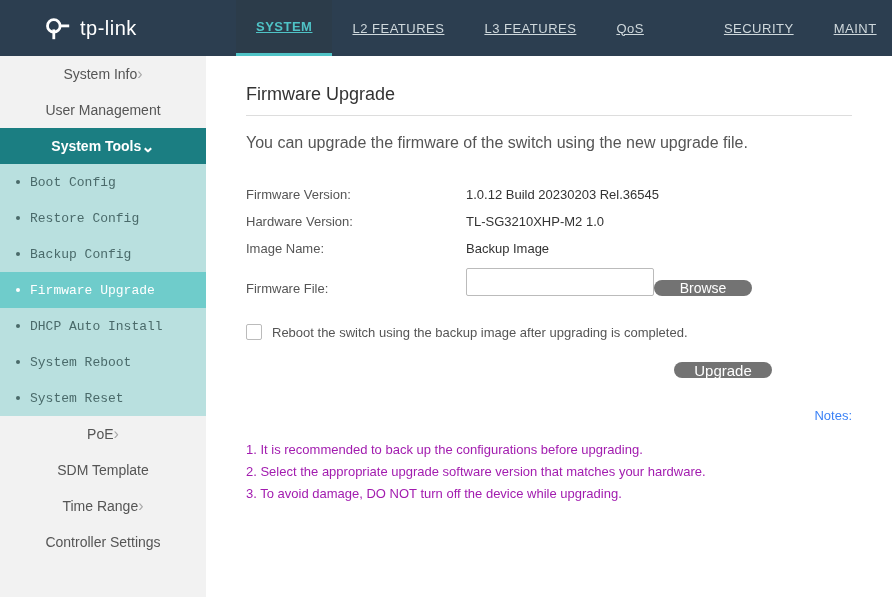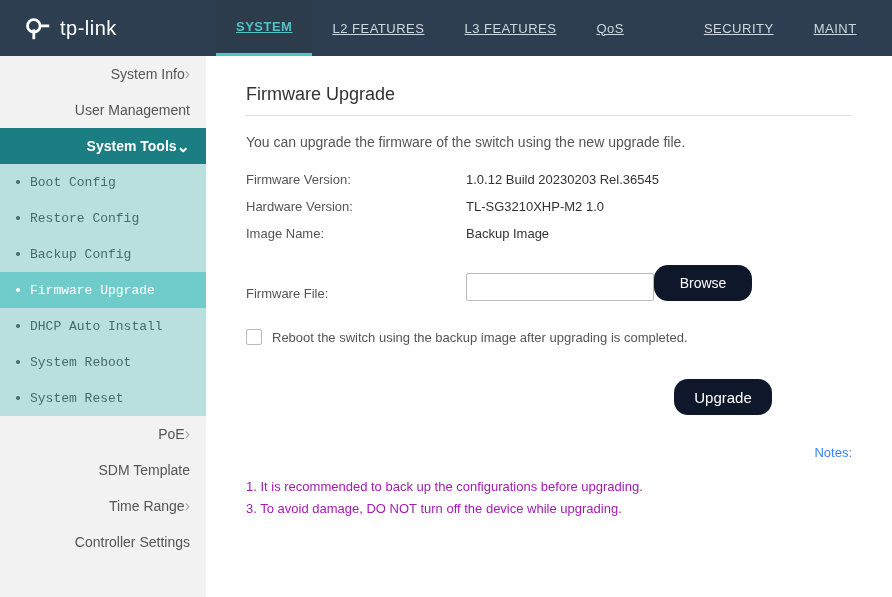--- a/index.html
+++ b/index.html
@@ -1,54 +1,54 @@
 <!DOCTYPE html>
 <html><head>
 <meta charset="utf-8">
 <style>
   * { box-sizing: border-box; margin: 0; padding: 0; }
   body { font-family: Arial, Helvetica, sans-serif; font-size: 14px; color: #333; width: 892px; height: 597px; overflow: hidden; }
 
   
-  .topbar { display: flex; align-items: stretch; height: 56px; background: #2c3e50; color: #fff; }
+  .topbar { display: flex; align-items: stretch; height: 56px; background: #2c3e50; color: #fff; padding-left: 20px; }
   .logo-wrap { display: flex; align-items: center; gap: 8px; padding: 0 24px; min-width: 216px; }
   .logo-svg { width: 28px; height: 28px; }
   .brand { font-size: 20px; letter-spacing: 0.5px; font-weight: 400; }
   .tabs { display: flex; flex: 1; align-items: stretch; }
   .tab { display: flex; align-items: center; justify-content: center; padding: 0 20px; font-size: 13px; letter-spacing: 0.5px; color: #cfd8dc; cursor: pointer; white-space: nowrap; text-decoration: underline; }
   .tab.active { background: #2c3c4a; color: #4fc3c6; border-bottom: 3px solid #4fc3c6; font-weight: 600; }
 
   
   .layout { display: flex; height: calc(597px - 56px); }
 
   
   .sidebar { width: 206px; background: #f2f2f2; overflow-y: auto; }
-  .side-item { display: flex; align-items: center; justify-content: flex-end; padding: 0 16px; height: 36px; font-size: 14px; color: #555; cursor: pointer; border-bottom: 0px solid transparent; }
+  .side-item { display: flex; align-items: center; justify-content: center; padding: 0 16px; height: 36px; font-size: 14px; color: #555; cursor: pointer; border-bottom: 0px solid transparent; }
   .side-item.open { background: #1b7e82; color: #fff; font-weight: 600; }
   .side-item .chev { font-size: 16px; color: #aaa; }
   .side-item.open .chev { color: #fff; }
   .sub-group { background: #b9e0df; font-family: Liberation Mono, monospace; }
   .sub-item { display: flex; align-items: center; padding: 0 12px 0 16px; height: 36px; font-size: 13px; color: #4a6a6a; cursor: pointer; }
   .sub-item .bullet { width: 4px; height: 4px; border-radius: 50%; background: #4a6a6a; margin-right: 10px; }
   .sub-item.active { background: #6fcccb; color: #fff; }
   .sub-item.active .bullet { background: #fff; }
 
   
   .content { flex: 1; padding: 28px 40px 20px 40px; background: #fff; overflow-y: auto; }
   .page-title { font-size: 18px; color: #333; font-weight: 400; padding-bottom: 10px; border-bottom: 1px solid #ddd; margin-bottom: 18px; }
-  .intro { color: #555; margin-bottom: 22px; font-size: 14px; }
+  .intro { color: #555; margin-bottom: 35px; font-size: 16px; }
 
   .info-row { display: flex; font-size: 13px; color: #555; margin-bottom: 12px; align-items: center; }
   .info-label { width: 220px; }
   .info-value { flex: 1; color: #333; }
 
   .file-row { display: flex; align-items: flex-end; margin-top: 0; margin-bottom: 28px; }
   .file-row .info-label { width: 220px; color: #555; font-size: 13px; }
   .text-input { width: 188px; height: 28px; border: 1px solid #bbb; border-radius: 2px; padding: 2px 6px; }
-  .btn { display: inline-flex; align-items: center; justify-content: center; min-width: 98px; height: 36px; background: #0f172a; color: #fff; font-size: 14px; border: none; border-radius: 14px; cursor: pointer; margin-top: 12px; }
+  .btn { display: inline-flex; align-items: center; justify-content: center; min-width: 98px; height: 16px; background: #737373; color: #fff; font-size: 14px; border: none; border-radius: 14px; cursor: pointer; }
   .btn.upgrade { font-size: 15px; }
 
   .check-row { display: flex; align-items: center; gap: 10px; font-size: 13px; color: #555; margin-bottom: 22px; }
   .check-box { width: 16px; height: 16px; border: 1px solid #bbb; border-radius: 2px; background: #fff; }
 
   .upgrade-row { display: flex; justify-content: flex-start; margin-bottom: 30px; }
   .upgrade-row .spacer { width: 428px; }
 
   .notes-title { font-size: 13px; color: #3b82f6; margin-bottom: 16px; text-align: right; }
   .notes { font-size: 13px; color: #a21caf; line-height: 1.7; }
@@ -166,16 +166,17 @@
     </div>
 
     <div class="upgrade-row">
       <div class="spacer"></div>
       <button class="btn upgrade">Upgrade</button>
     </div>
 
     <div class="notes-title">Notes:</div>
     <div class="notes">
       <div>1. It is recommended to back up the configurations before upgrading.</div>
+      <div>2. Select the appropriate upgrade software version that matches your hardware.</div>
       <div>3. To avoid damage, DO NOT turn off the device while upgrading.</div>
     </div>
   </div>
 </div>
 
 </body></html>

